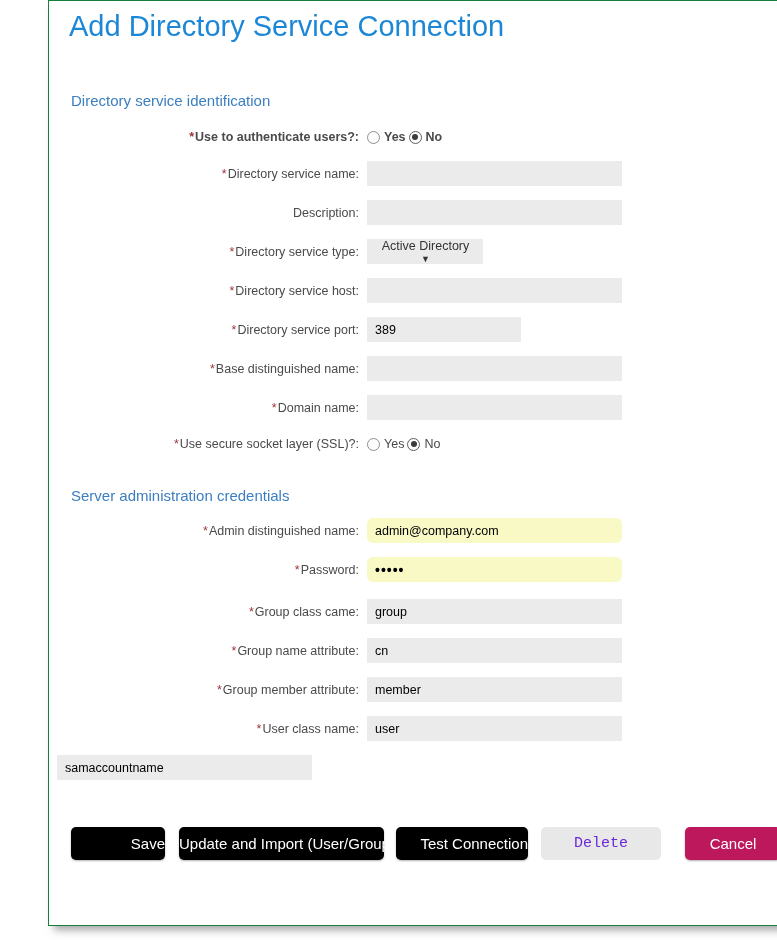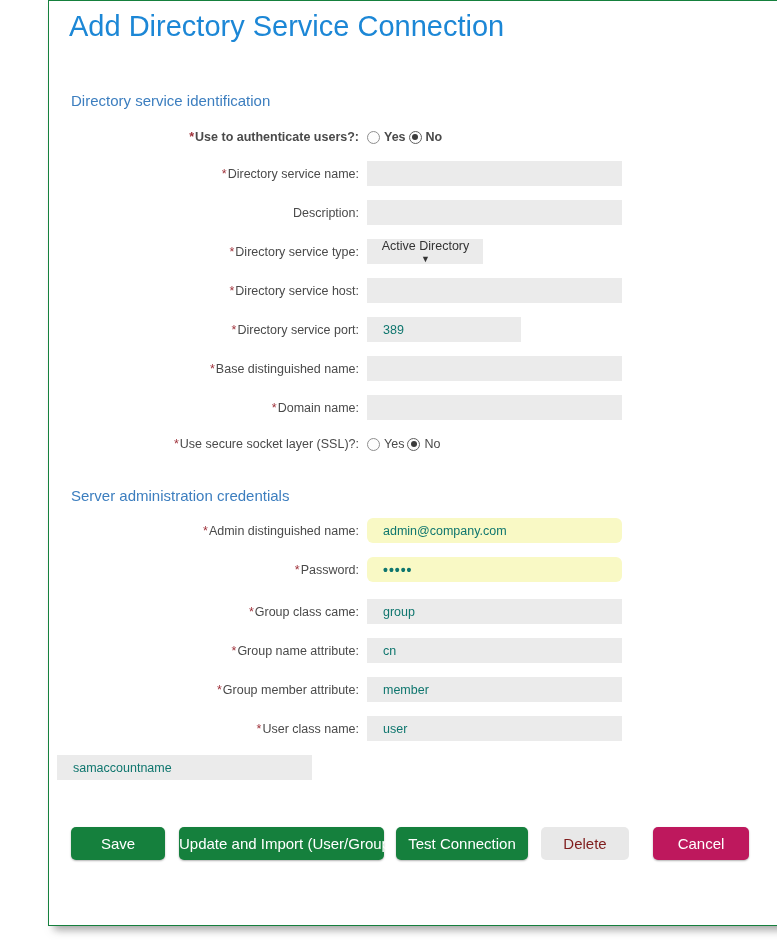--- a/index.html
+++ b/index.html
@@ -50,22 +50,22 @@
   }
   .req { color:#9e3039; margin-right:1px; }
 
   .field-cell { margin-left:8px; display:flex; align-items:center; }
 
   input.txt {
     width:255px; height:25px;
     background:#ebebeb;
     border:none; outline:none;
     font-family:"Liberation Sans", sans-serif;
-    font-size:12.5px; color:#0f766e;
-    padding:0 16px;
+    font-size:12.5px; color:#000000;
+    padding:0 8px;
   }
   input.txt.short { width:154px; }
   input.txt.yellow { background:#f9f9c5;border-radius:6px; }
   input.txt.pwd { font-size:14px; letter-spacing:1px; font-weight:bold; }
 
   .select-box {
     width:116px; height:25px;
     background:#ebebeb;
     display:flex; align-items:center; justify-content:space-between;
     font-size:12.5px; color:#333;
@@ -97,25 +97,25 @@
   .button-bar { display:flex; align-items:center; margin:47px 0 0 22px; }
   .btn {
     height:33px;
     border:none; border-radius:5px;
     font-family:"Liberation Sans", sans-serif;
     font-size:15px;
     cursor:pointer;
     box-shadow:0 1px 2px rgba(0,0,0,0.3);
     white-space:nowrap;
   }
-  .btn-blue { background:#15803d; color:#ffffff; }
+  .btn-blue { background:#000000; color:#ffffff;text-align:right; }
   .btn-save { width:94px; margin-right:14px; }
   .btn-update { width:205px; margin-right:12px; }
   .btn-test { width:132px; margin-right:13px; }
-  .btn-delete { width:88px; background:#e8e8e8; color:#7f1d1d; margin-right:24px; box-shadow:none; cursor:default; }
+  .btn-delete { width:120px; background:#e8e8e8; color:#6d28d9; margin-right:24px; box-shadow:none; cursor:default;font-family:Liberation Mono, monospace; }
   .btn-cancel { width:96px; background:#be185d; color:#ffffff; }
 </style>
 </head>
 <body>
 
 <div class="window">
 
   <h1 class="page-title">Add Directory Service Connection</h1>
 
   <div class="section-title sec-1">Directory service identification</div>

